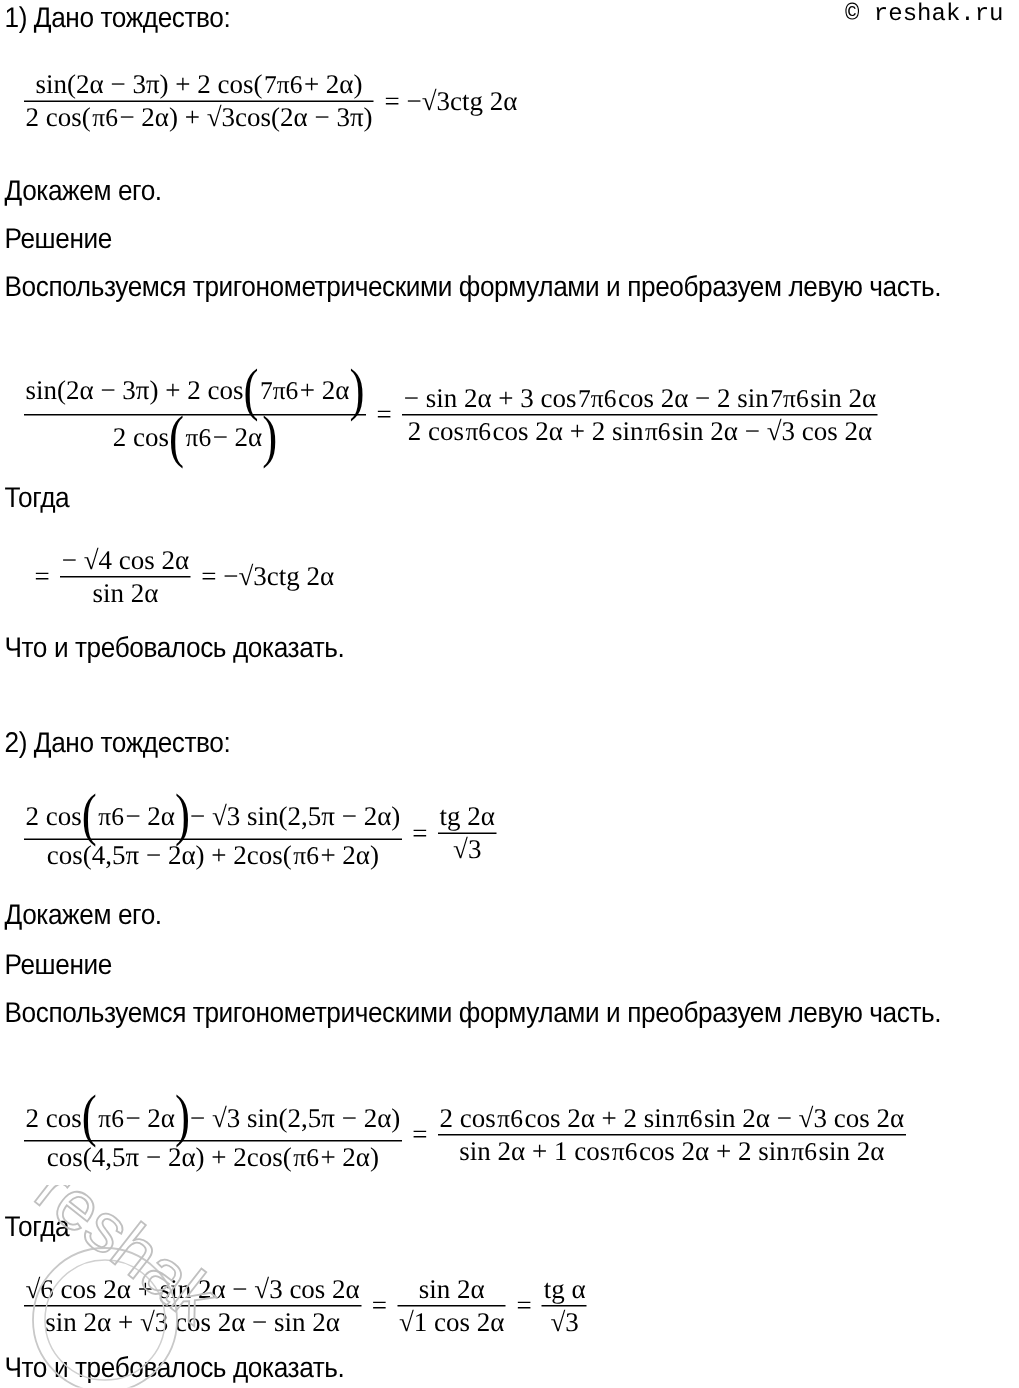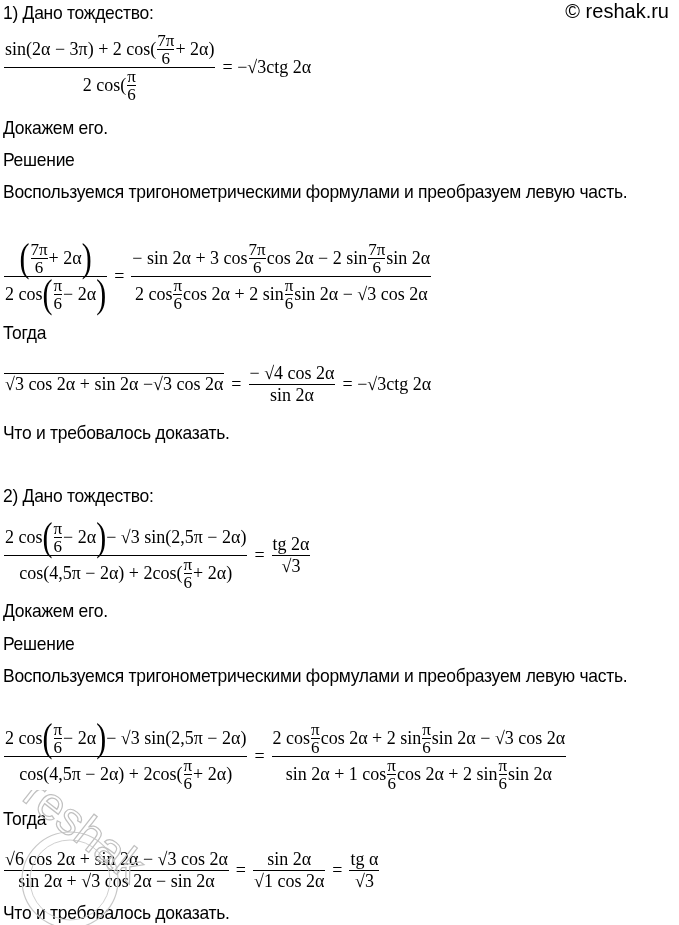--- a/index.html
+++ b/index.html
@@ -2,27 +2,27 @@
 <html><head>
 <meta charset="utf-8">
 <style>
   html, body { margin:0; padding:0; background:#ffffff; }
   body { width:679px; height:925px; position:relative; overflow:hidden;
          font-family:"Liberation Serif","DejaVu Serif",serif; color:#000; }
   .page { position:absolute; left:0; top:0; width:679px; height:925px; }
   .txt { position:absolute; left:3px; font-size:19px; line-height:22px; white-space:nowrap;
          font-family:"Liberation Sans","DejaVu Sans",sans-serif; letter-spacing:-0.3px; transform-origin:left top; transform:scaleX(0.92); }
   .wrap { white-space:normal; width:720px; }
-  .copyright { position:absolute; right:10px; top:0px; font-size:20px; font-family:Liberation Sans, sans-serif; }
-  .eq { position:absolute; left:4px; display:flex; align-items:center; font-size:18px;
+  .copyright { position:absolute; right:10px; top:0px; font-size:16px; font-family:Liberation Mono, monospace; }
+  .eq { position:absolute; left:16px; display:flex; align-items:center; font-size:18px;
         font-family:"Liberation Serif","DejaVu Serif",serif; white-space:nowrap; }
   .frac { display:inline-flex; flex-direction:column; align-items:center; vertical-align:middle; }
   .frac > .num, .frac > .den { display:flex; align-items:center; justify-content:center; padding:0 1px; }
   .frac > .bar { align-self:stretch; border-top:1.4px solid #000; }
-  .sfrac { display:inline-flex; flex-direction:column; align-items:center; vertical-align:middle; font-size:17px; line-height:17px; margin:0 1px; }
+  .sfrac { display:inline-flex; flex-direction:row; align-items:center; vertical-align:middle; font-size:17px; line-height:17px; margin:0 1px; }
   .sfrac > .bar { align-self:stretch; border-top:1.2px solid #000; }
   .eqs { margin:0 7px; }
   .big { font-size:30px; line-height:30px; transform:scaleY(1.3); display:inline-block; }
   .watermark { position:absolute; left:0; top:790px; width:240px; height:140px; pointer-events:none; }
 </style>
 </head>
 <body>
 
 <div class="page">
 
@@ -42,32 +42,34 @@
         <span> + 2α)</span>
       </span>
       <span class="bar"></span>
       <span class="den">
         <span>2 cos(</span>
         <span class="sfrac">
             <span>π</span>
             <span class="bar"></span>
             <span>6</span>
           </span>
+        <span> − 2α) + √3cos(2α − 3π)</span>
       </span>
     </span>
     <span class="eqs">= −√3ctg 2α</span>
   </div>
 
   <div class="txt" style="top:117px">Докажем его.</div>
   <div class="txt" style="top:149px">Решение</div>
   <div class="txt wrap" style="top:181px">Воспользуемся тригонометрическими формулами и преобразуем левую часть.</div>
 
   <div class="eq" style="top:240px; height:72px">
     <span class="frac">
       <span class="num">
+        <span>sin(2α − 3π) + 2 cos</span>
         <span class="big">(</span>
         <span class="sfrac">
             <span>7π</span>
             <span class="bar"></span>
             <span>6</span>
           </span>
         <span>+ 2α</span>
         <span class="big">)</span>
       </span>
       <span class="bar"></span>
@@ -117,21 +119,20 @@
         <span>sin 2α − √3 cos 2α</span>
       </span>
     </span>
   </div>
 
   <div class="txt" style="top:322px">Тогда</div>
 
   <div class="eq" style="top:354px; height:60px">
     <span class="frac">
       <span class="bar"></span>
-      <span class="den">√3 cos 2α + sin 2α −√3 cos 2α</span>
     </span>
     <span class="eqs">=</span>
     <span class="frac">
       <span class="num">− √4 cos 2α</span>
       <span class="bar"></span>
       <span class="den">sin 2α</span>
     </span>
     <span class="eqs">= −√3ctg 2α</span>
   </div>
 

